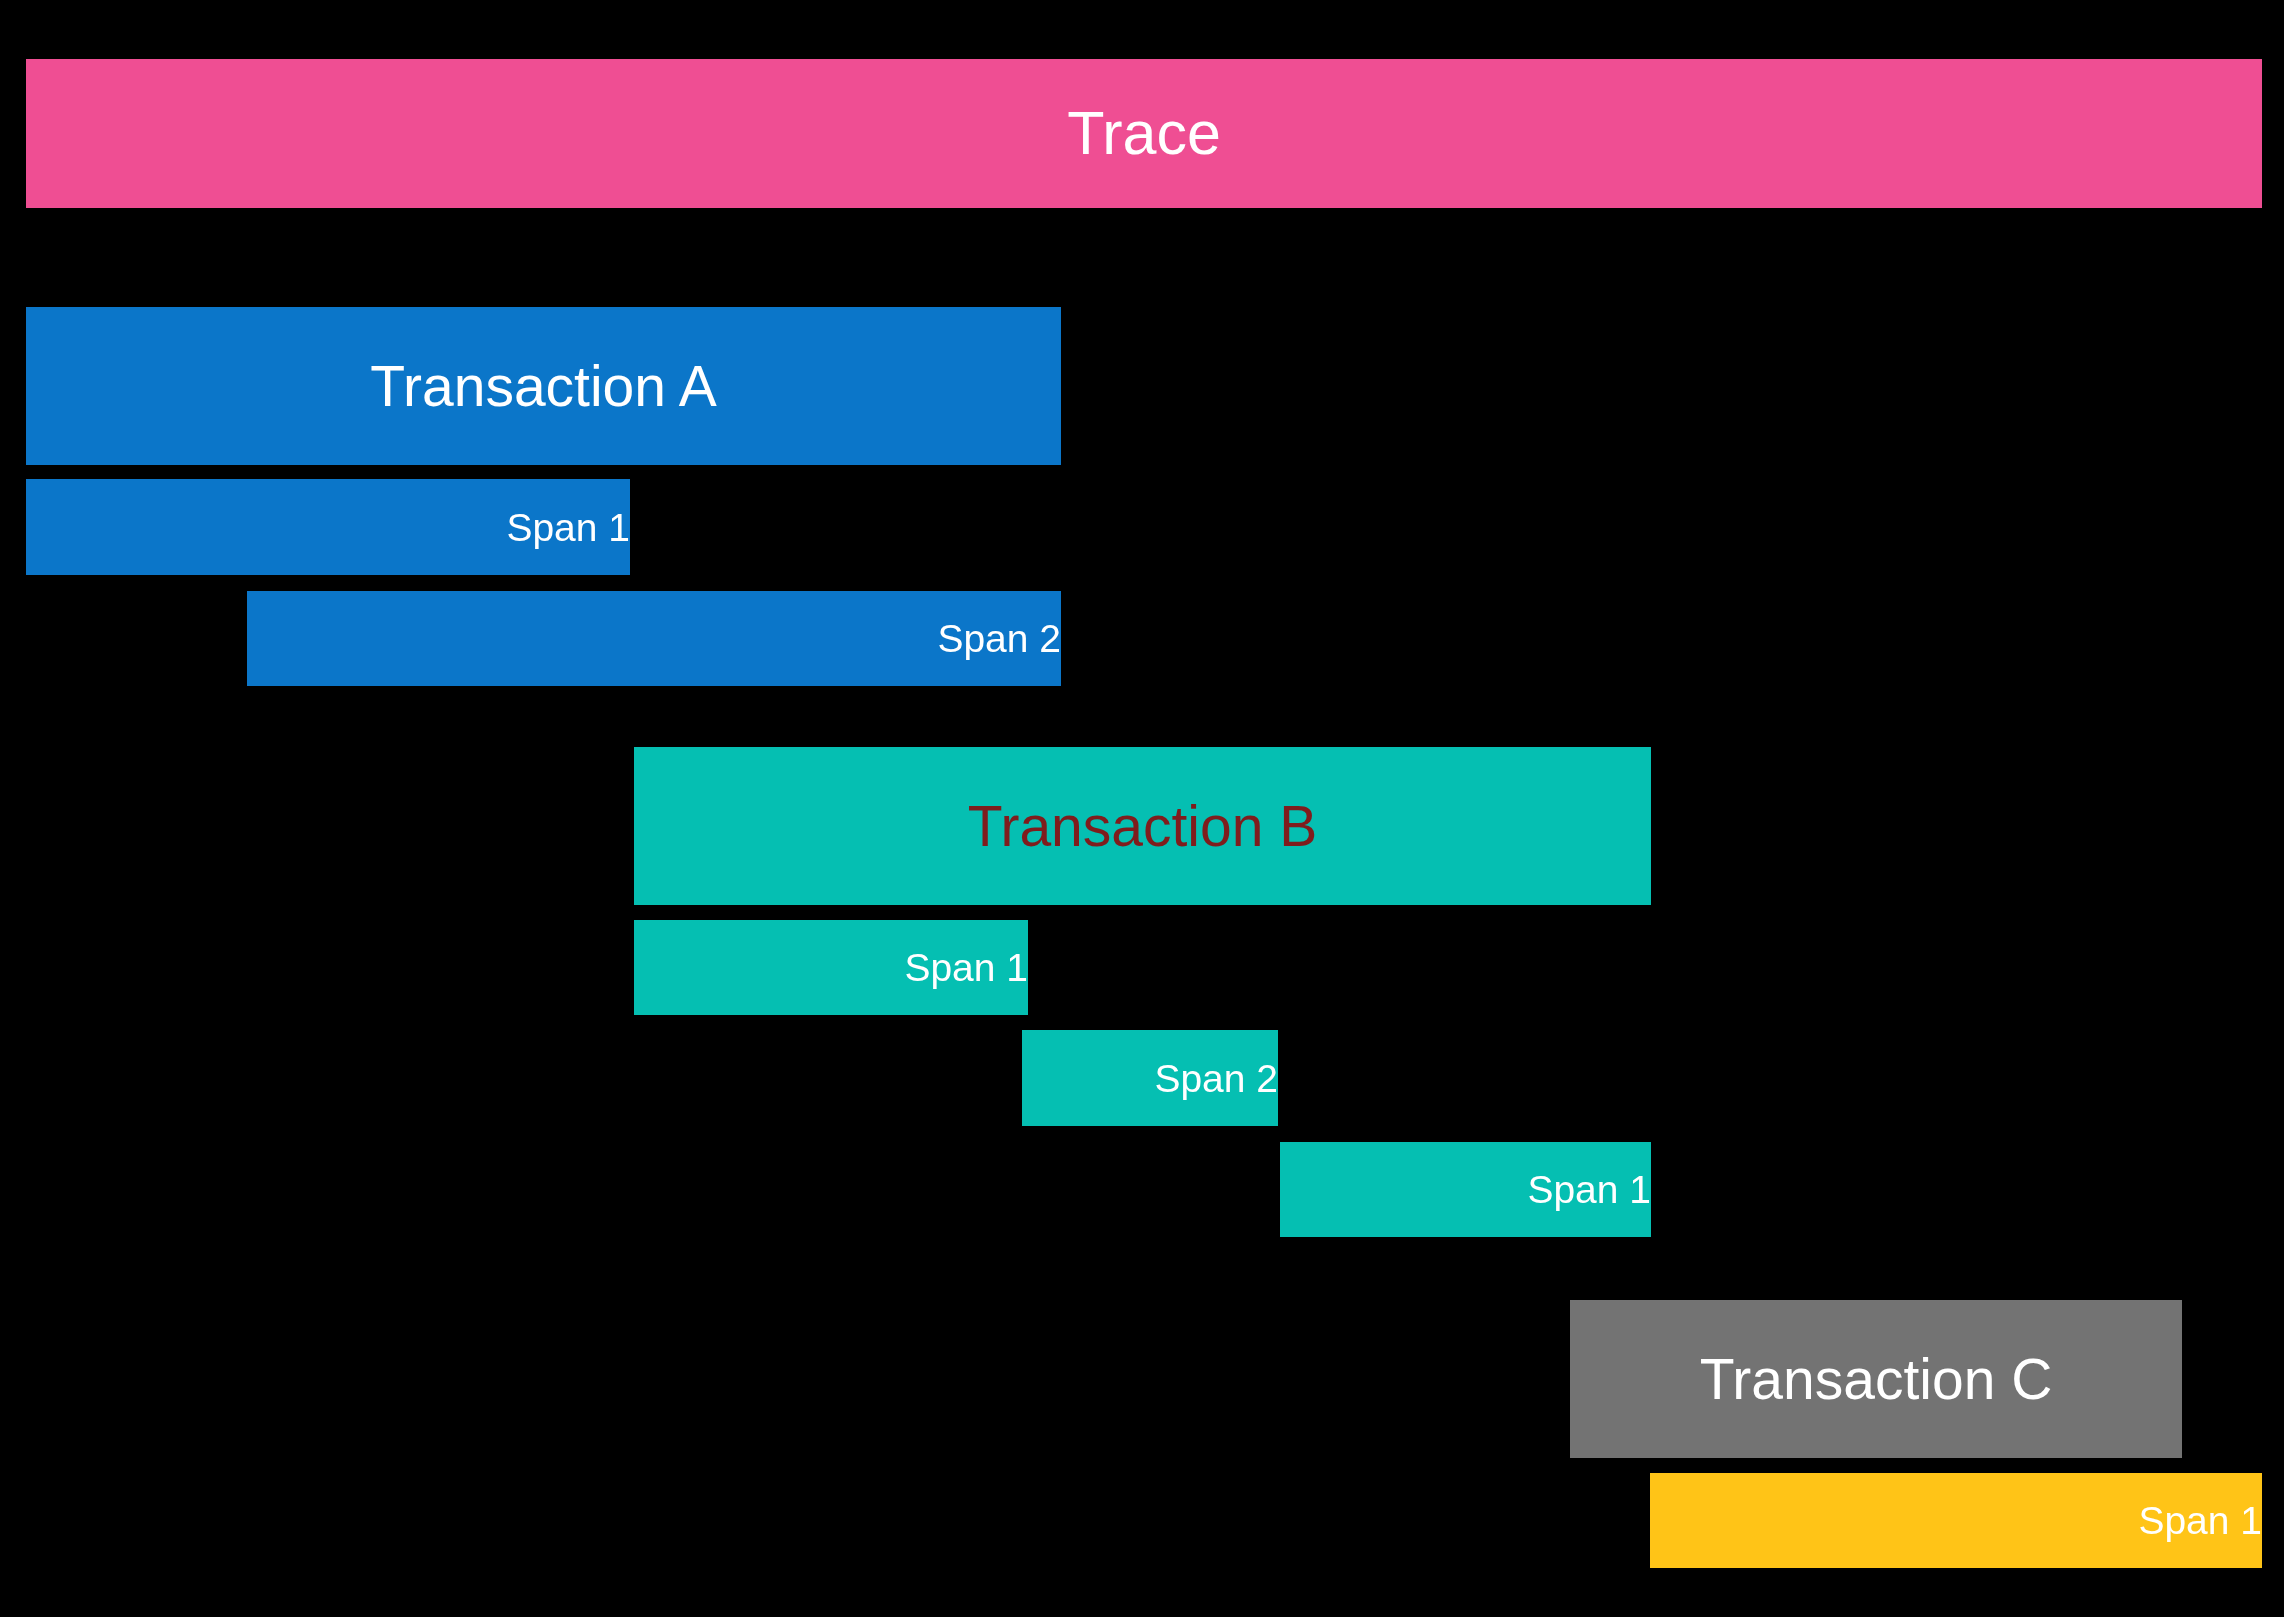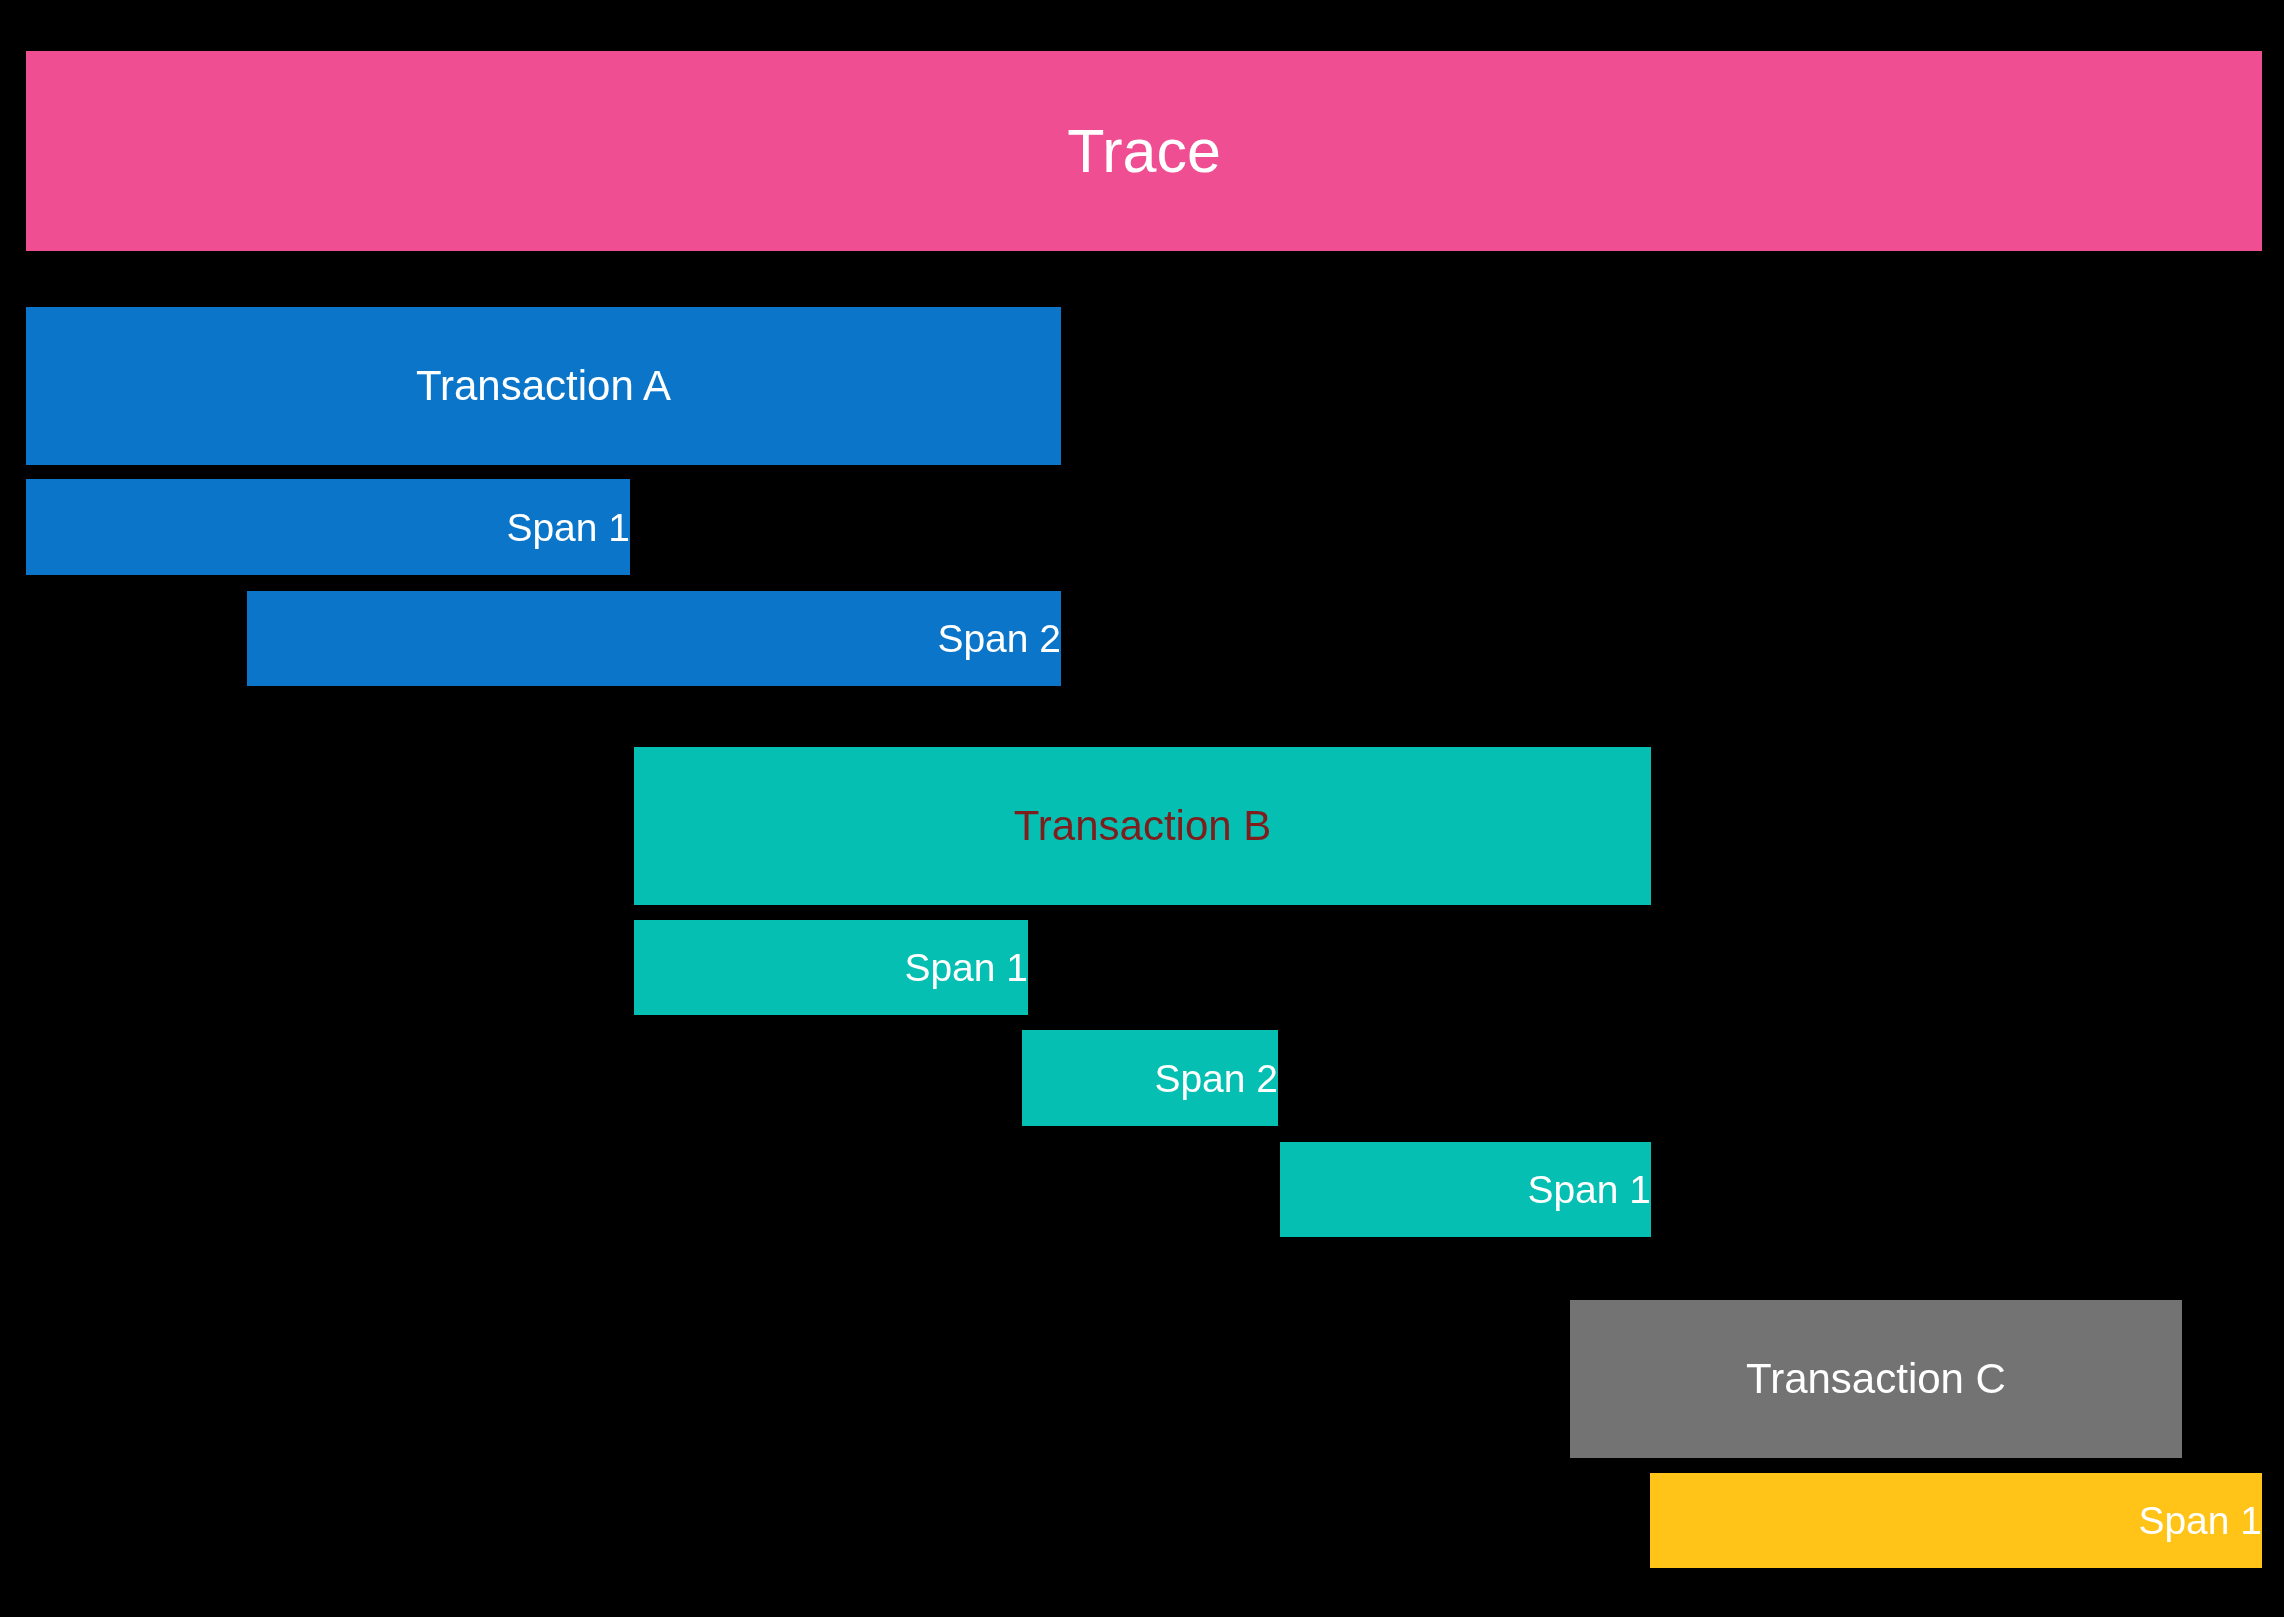--- a/index.html
+++ b/index.html
@@ -24,28 +24,28 @@
     box-sizing: border-box;
     line-height: 1;
     white-space: nowrap;
     user-select: none;
   }
   .bar .bar-label {
     display: block;
   }
   
   .level-trace  { font-size: 61px; }
-  .level-tx     { font-size: 42px; }
+  .level-tx     { font-size: 57px; }
   .level-span   { font-size: 39px; justify-content: flex-end; }
 </style>
 </head>
 <body>
 
 <div id="canvas" style="background: rgb(0, 0, 0);">
-    <div class="bar level-trace" style="left: 26px; top: 51px; width: 2236px; height: 200px; background: rgb(239, 78, 147); color: rgb(255, 255, 255);">
+    <div class="bar level-trace" style="left: 26px; top: 59px; width: 2236px; height: 149px; background: rgb(239, 78, 147); color: rgb(255, 255, 255);">
       <span class="bar-label">Trace</span>
     </div>
     <div class="bar level-tx" style="left: 26px; top: 307px; width: 1035px; height: 158px; background: rgb(11, 118, 201); color: rgb(255, 255, 255);">
       <span class="bar-label">Transaction A</span>
     </div>
     <div class="bar level-span" style="left: 26px; top: 479px; width: 604px; height: 96px; background: rgb(11, 118, 201); color: rgb(255, 255, 255);">
       <span class="bar-label">Span 1</span>
     </div>
     <div class="bar level-span" style="left: 247px; top: 591px; width: 814px; height: 95px; background: rgb(11, 118, 201); color: rgb(255, 255, 255);">
       <span class="bar-label">Span 2</span>

